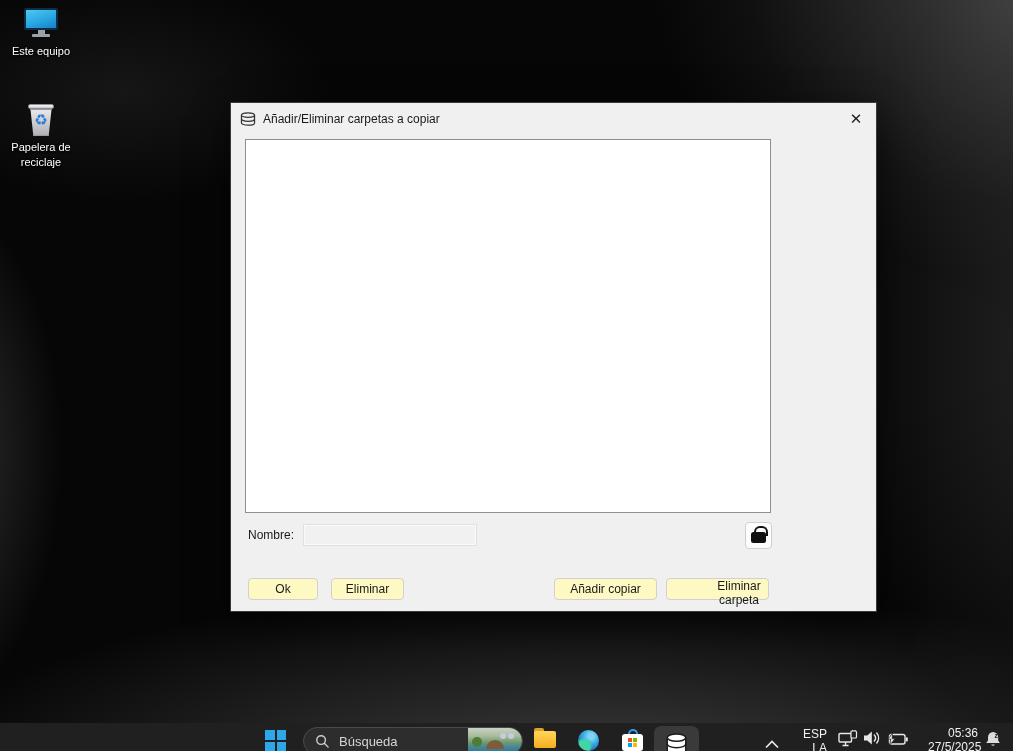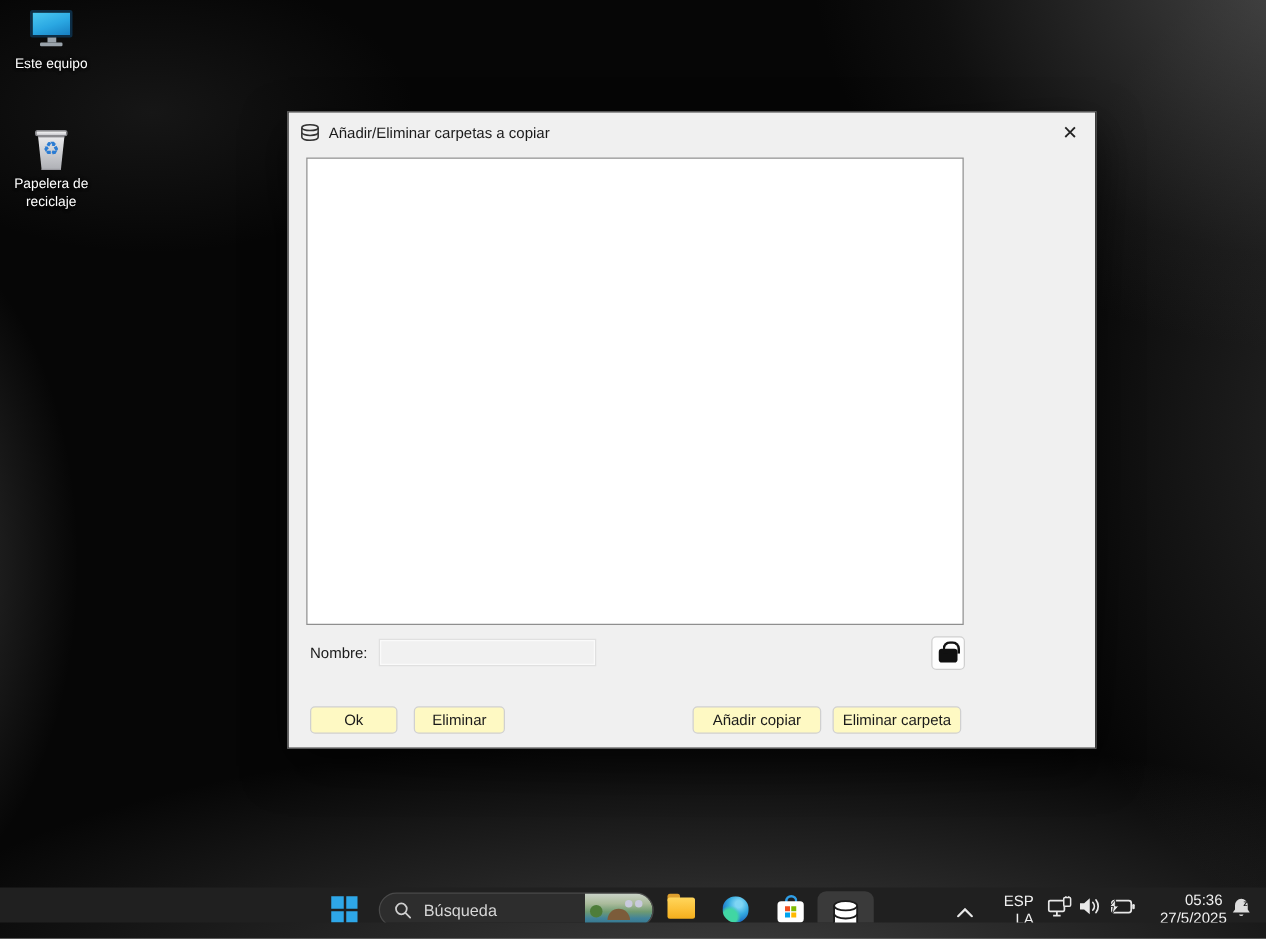--- a/index.html
+++ b/index.html
@@ -39,21 +39,21 @@
     background:linear-gradient(180deg,#fafafa,#c9c9ce); border:1px solid #8a8a8f; border-radius:2px; }
   .bin-body { position:absolute; top:5px; left:1px; width:24px; height:27px;
     background:linear-gradient(180deg,rgba(246,246,248,.95),rgba(196,198,204,.88));
     clip-path:polygon(6% 0, 94% 0, 82% 100%, 18% 100%);
     box-shadow:inset 0 0 0 1px #9a9aa0; }
   .bin-glyph { position:absolute; top:8px; left:0; width:100%; text-align:center;
     font-size:15px; line-height:1; color:#2b7cd3; }
 
   
   .dialog {
-    position:absolute; left:230px; top:89px; width:647px; height:510px;
+    position:absolute; left:230px; top:102px; width:647px; height:510px;
     background:#f0f0f0; border:1px solid #3a3a3a;
     box-shadow:0 14px 34px rgba(0,0,0,.55);
   }
   .titlebar { position:relative; height:31px; display:flex; align-items:center; padding-left:9px; }
   .titlebar .db-icon { display:flex; margin-right:7px; }
   .titlebar .title-text { font-size:12px; color:#1a1a1a; }
   .close-btn {
     position:absolute; right:2px; top:0; width:36px; height:31px;
     display:flex; align-items:center; justify-content:center;
     font-size:15px; font-weight:300; color:#222; cursor:pointer;
@@ -80,25 +80,25 @@
 
   .btn-row { position:absolute; left:0; top:475px; width:100%; height:22px; }
   .dlg-btn {
     position:absolute; height:22px; background:#fef9c3; border:1px solid #d0d0d0;
     border-radius:4px; font-size:12px; color:#1a1a1a; font-family:"Liberation Sans",sans-serif;
     cursor:pointer;
   }
   .btn-ok       { left:17px;  width:70px; }
   .btn-cancel   { left:100px; width:73px; }
   .btn-add      { left:323px; width:103px; }
-  .btn-remove   { left:435px; width:103px; }
+  .btn-remove   { left:435px; width:103px;padding-left:43px; }
 
   
   .taskbar {
-    position:absolute; left:0; bottom:13px; width:1013px; height:28px;
+    position:absolute; left:0; bottom:0; width:1013px; height:28px;
     background:#202020; overflow:hidden;
   }
   .start-btn { position:absolute; left:265px; top:7px; width:21px; height:21px;
     display:grid; grid-template-columns:1fr 1fr; grid-template-rows:1fr 1fr; gap:2px; cursor:pointer; }
   .start-btn span { background:#2ea7e8; }
 
   .search-pill {
     position:absolute; left:303px; top:4px; width:220px; height:28px;
     background:#2d2d2d; border:1px solid #4a4a4a; border-radius:14px;
     display:flex; align-items:center; overflow:hidden; cursor:pointer;

